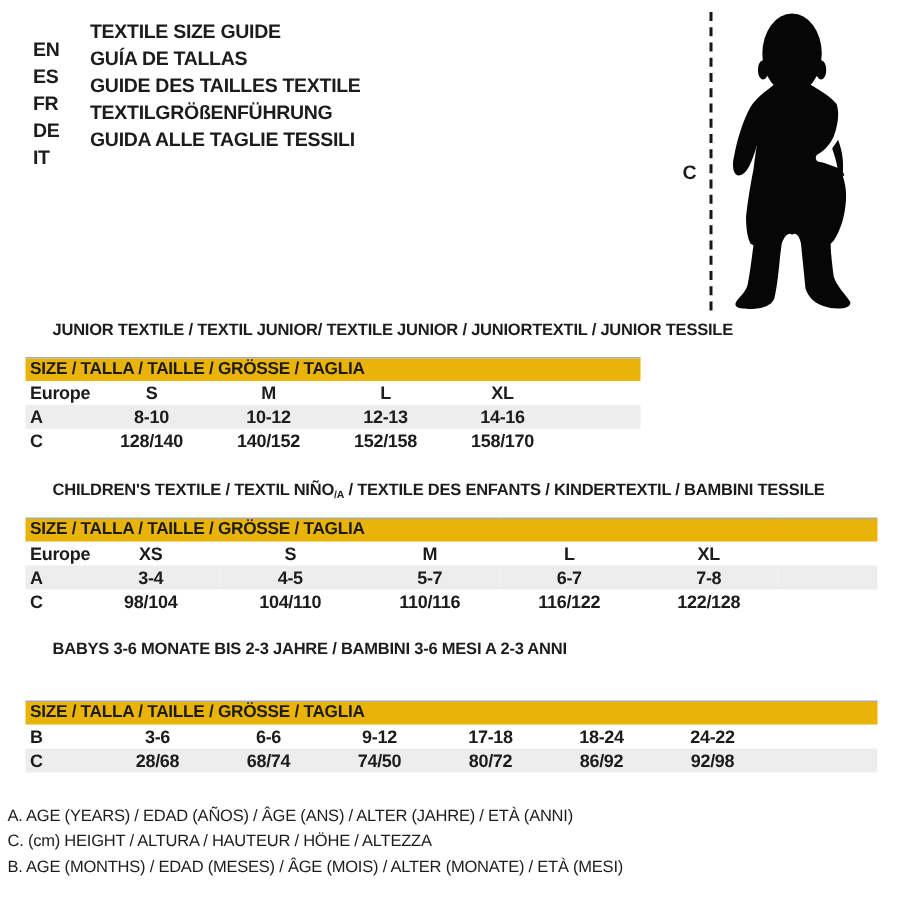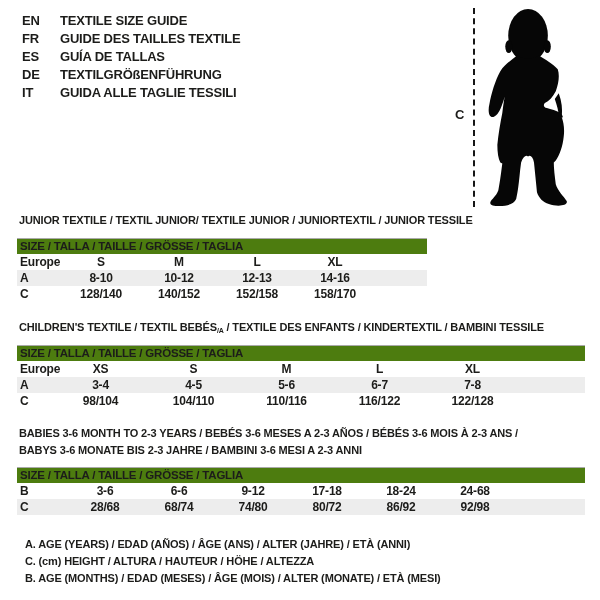--- a/index.html
+++ b/index.html
@@ -6,72 +6,72 @@
   html,body { background:#fff; }
   #canvas {
     position:relative; width:600px; height:600px; background:#ffffff;
     font-family:"Liberation Sans", sans-serif; color:#1c1c1a; overflow:hidden;
   }
 
   
   .lang-block { position:absolute; left:22px; top:12px; }
   .lang-row { display:flex; height:18px; line-height:18px;
               font-size:13px; font-weight:700; letter-spacing:-0.2px; white-space:nowrap; }
-  .lang-code { width:38px; flex:0 0 38px; }
+  .lang-code { width:38px; flex:0 0 38px;margin-top:12px; }
 
   
   .dashed-line { position:absolute; left:473px; top:8px; height:199px; width:0;
                  border-left:2px dashed #161616; }
   .measure-label { position:absolute; left:455px; top:107px; width:16px;
                    font-size:13px; font-weight:700; }
   .silhouette { position:absolute; left:487px; top:6px; width:92px; height:202px; }
 
   
-  .sec-title { position:absolute; left:19px; font-size:11px; font-weight:700;
+  .sec-title { position:absolute; left:35px; font-size:11px; font-weight:700;
                letter-spacing:-0.15px; white-space:nowrap; line-height:13px; }
   #junior-title   { top:214px; }
   #children-title { top:321px; }
   #babies-title   { top:425px; line-height:17px; }
   .sub { font-size:7px; position:relative; top:2px; }
 
   
   .size-table { position:absolute; border-collapse:collapse; table-layout:fixed;
                 font-size:12px; font-weight:700; letter-spacing:-0.2px; }
   #junior-table   { left:17px; top:238px; width:410px; }
   #children-table { left:17px; top:345px; width:568px; }
   #babies-table   { left:17px; top:467px; width:568px; }
-  .size-table th { background:#4d7c0f; border-top:1px solid #aaa; text-align:left;
+  .size-table th { background:#eab308; border-top:1px solid #aaa; text-align:left;
                    height:15px; line-height:14px; padding:0 0 0 3px;
                    font-size:11.5px; font-weight:700; white-space:nowrap; }
   .size-table td { height:16px; line-height:16px; text-align:center;
                    padding:0; white-space:nowrap; }
   .size-table td.lbl { text-align:left; padding-left:3px; }
   .size-table tr.stripe td { background:#ededed; }
 
   
-  .footnotes { position:absolute; left:25px; top:536px; font-size:11px;
-               font-weight:700; letter-spacing:-0.15px; line-height:17px; white-space:nowrap; }
+  .footnotes { position:absolute; left:5px; top:536px; font-size:11px;
+               font-weight:400; letter-spacing:-0.15px; line-height:17px; white-space:nowrap; }
 </style>
 </head>
 <body>
 
 <div id="canvas">
 
   <div class="lang-block">
     <div class="lang-row">
       <span class="lang-code">EN</span>
       <span class="lang-title">TEXTILE SIZE GUIDE</span>
     </div>
     <div class="lang-row">
+      <span class="lang-code">ES</span>
+      <span class="lang-title">GUÍA DE TALLAS</span>
+    </div>
+    <div class="lang-row">
       <span class="lang-code">FR</span>
       <span class="lang-title">GUIDE DES TAILLES TEXTILE</span>
-    </div>
-    <div class="lang-row">
-      <span class="lang-code">ES</span>
-      <span class="lang-title">GUÍA DE TALLAS</span>
     </div>
     <div class="lang-row">
       <span class="lang-code">DE</span>
       <span class="lang-title">TEXTILGRÖßENFÜHRUNG</span>
     </div>
     <div class="lang-row">
       <span class="lang-code">IT</span>
       <span class="lang-title">GUIDA ALLE TAGLIE TESSILI</span>
     </div>
   </div>
@@ -157,21 +157,21 @@
         <td>128/140</td>
         <td>140/152</td>
         <td>152/158</td>
         <td>158/170</td>
         <td></td>
       </tr>
     </tbody>
   </table>
 
   <div id="children-title" class="sec-title">
-    <span>CHILDREN'S TEXTILE / TEXTIL BEBÉS</span><span class="sub">/A</span><span> / TEXTILE DES ENFANTS / KINDERTEXTIL / BAMBINI TESSILE</span>
+    <span>CHILDREN'S TEXTILE / TEXTIL NIÑO</span><span class="sub">/A</span><span> / TEXTILE DES ENFANTS / KINDERTEXTIL / BAMBINI TESSILE</span>
   </div>
   <table id="children-table" class="size-table">
     <colgroup>
         <col style="width:37px">
         <col style="width:93px">
         <col style="width:93px">
         <col style="width:93px">
         <col style="width:93px">
         <col style="width:93px">
         <col>
@@ -188,39 +188,38 @@
         <td>S</td>
         <td>M</td>
         <td>L</td>
         <td>XL</td>
         <td></td>
       </tr>
       <tr class="stripe">
         <td class="lbl">A</td>
         <td>3-4</td>
         <td>4-5</td>
-        <td>5-6</td>
+        <td>5-7</td>
         <td>6-7</td>
         <td>7-8</td>
         <td></td>
       </tr>
       <tr>
         <td class="lbl">C</td>
         <td>98/104</td>
         <td>104/110</td>
         <td>110/116</td>
         <td>116/122</td>
         <td>122/128</td>
         <td></td>
       </tr>
     </tbody>
   </table>
 
   <div id="babies-title" class="sec-title">
-    <div>BABIES 3-6 MONTH TO 2-3 YEARS / BEBÉS 3-6 MESES A 2-3 AÑOS / BÉBÉS 3-6 MOIS À 2-3 ANS /</div>
     <div>BABYS 3-6 MONATE BIS 2-3 JAHRE / BAMBINI 3-6 MESI A 2-3 ANNI</div>
   </div>
   <table id="babies-table" class="size-table">
     <colgroup>
         <col style="width:51px">
         <col style="width:74px">
         <col style="width:74px">
         <col style="width:74px">
         <col style="width:74px">
         <col style="width:74px">
@@ -233,28 +232,28 @@
         </tr>
     </thead>
     <tbody>
       <tr>
         <td class="lbl">B</td>
         <td>3-6</td>
         <td>6-6</td>
         <td>9-12</td>
         <td>17-18</td>
         <td>18-24</td>
-        <td>24-68</td>
+        <td>24-22</td>
         <td></td>
       </tr>
       <tr class="stripe">
         <td class="lbl">C</td>
         <td>28/68</td>
         <td>68/74</td>
-        <td>74/80</td>
+        <td>74/50</td>
         <td>80/72</td>
         <td>86/92</td>
         <td>92/98</td>
         <td></td>
       </tr>
     </tbody>
   </table>
 
   <div class="footnotes">
     <div>A. AGE (YEARS) / EDAD (AÑOS) / ÂGE (ANS) / ALTER (JAHRE) / ETÀ (ANNI)</div>

